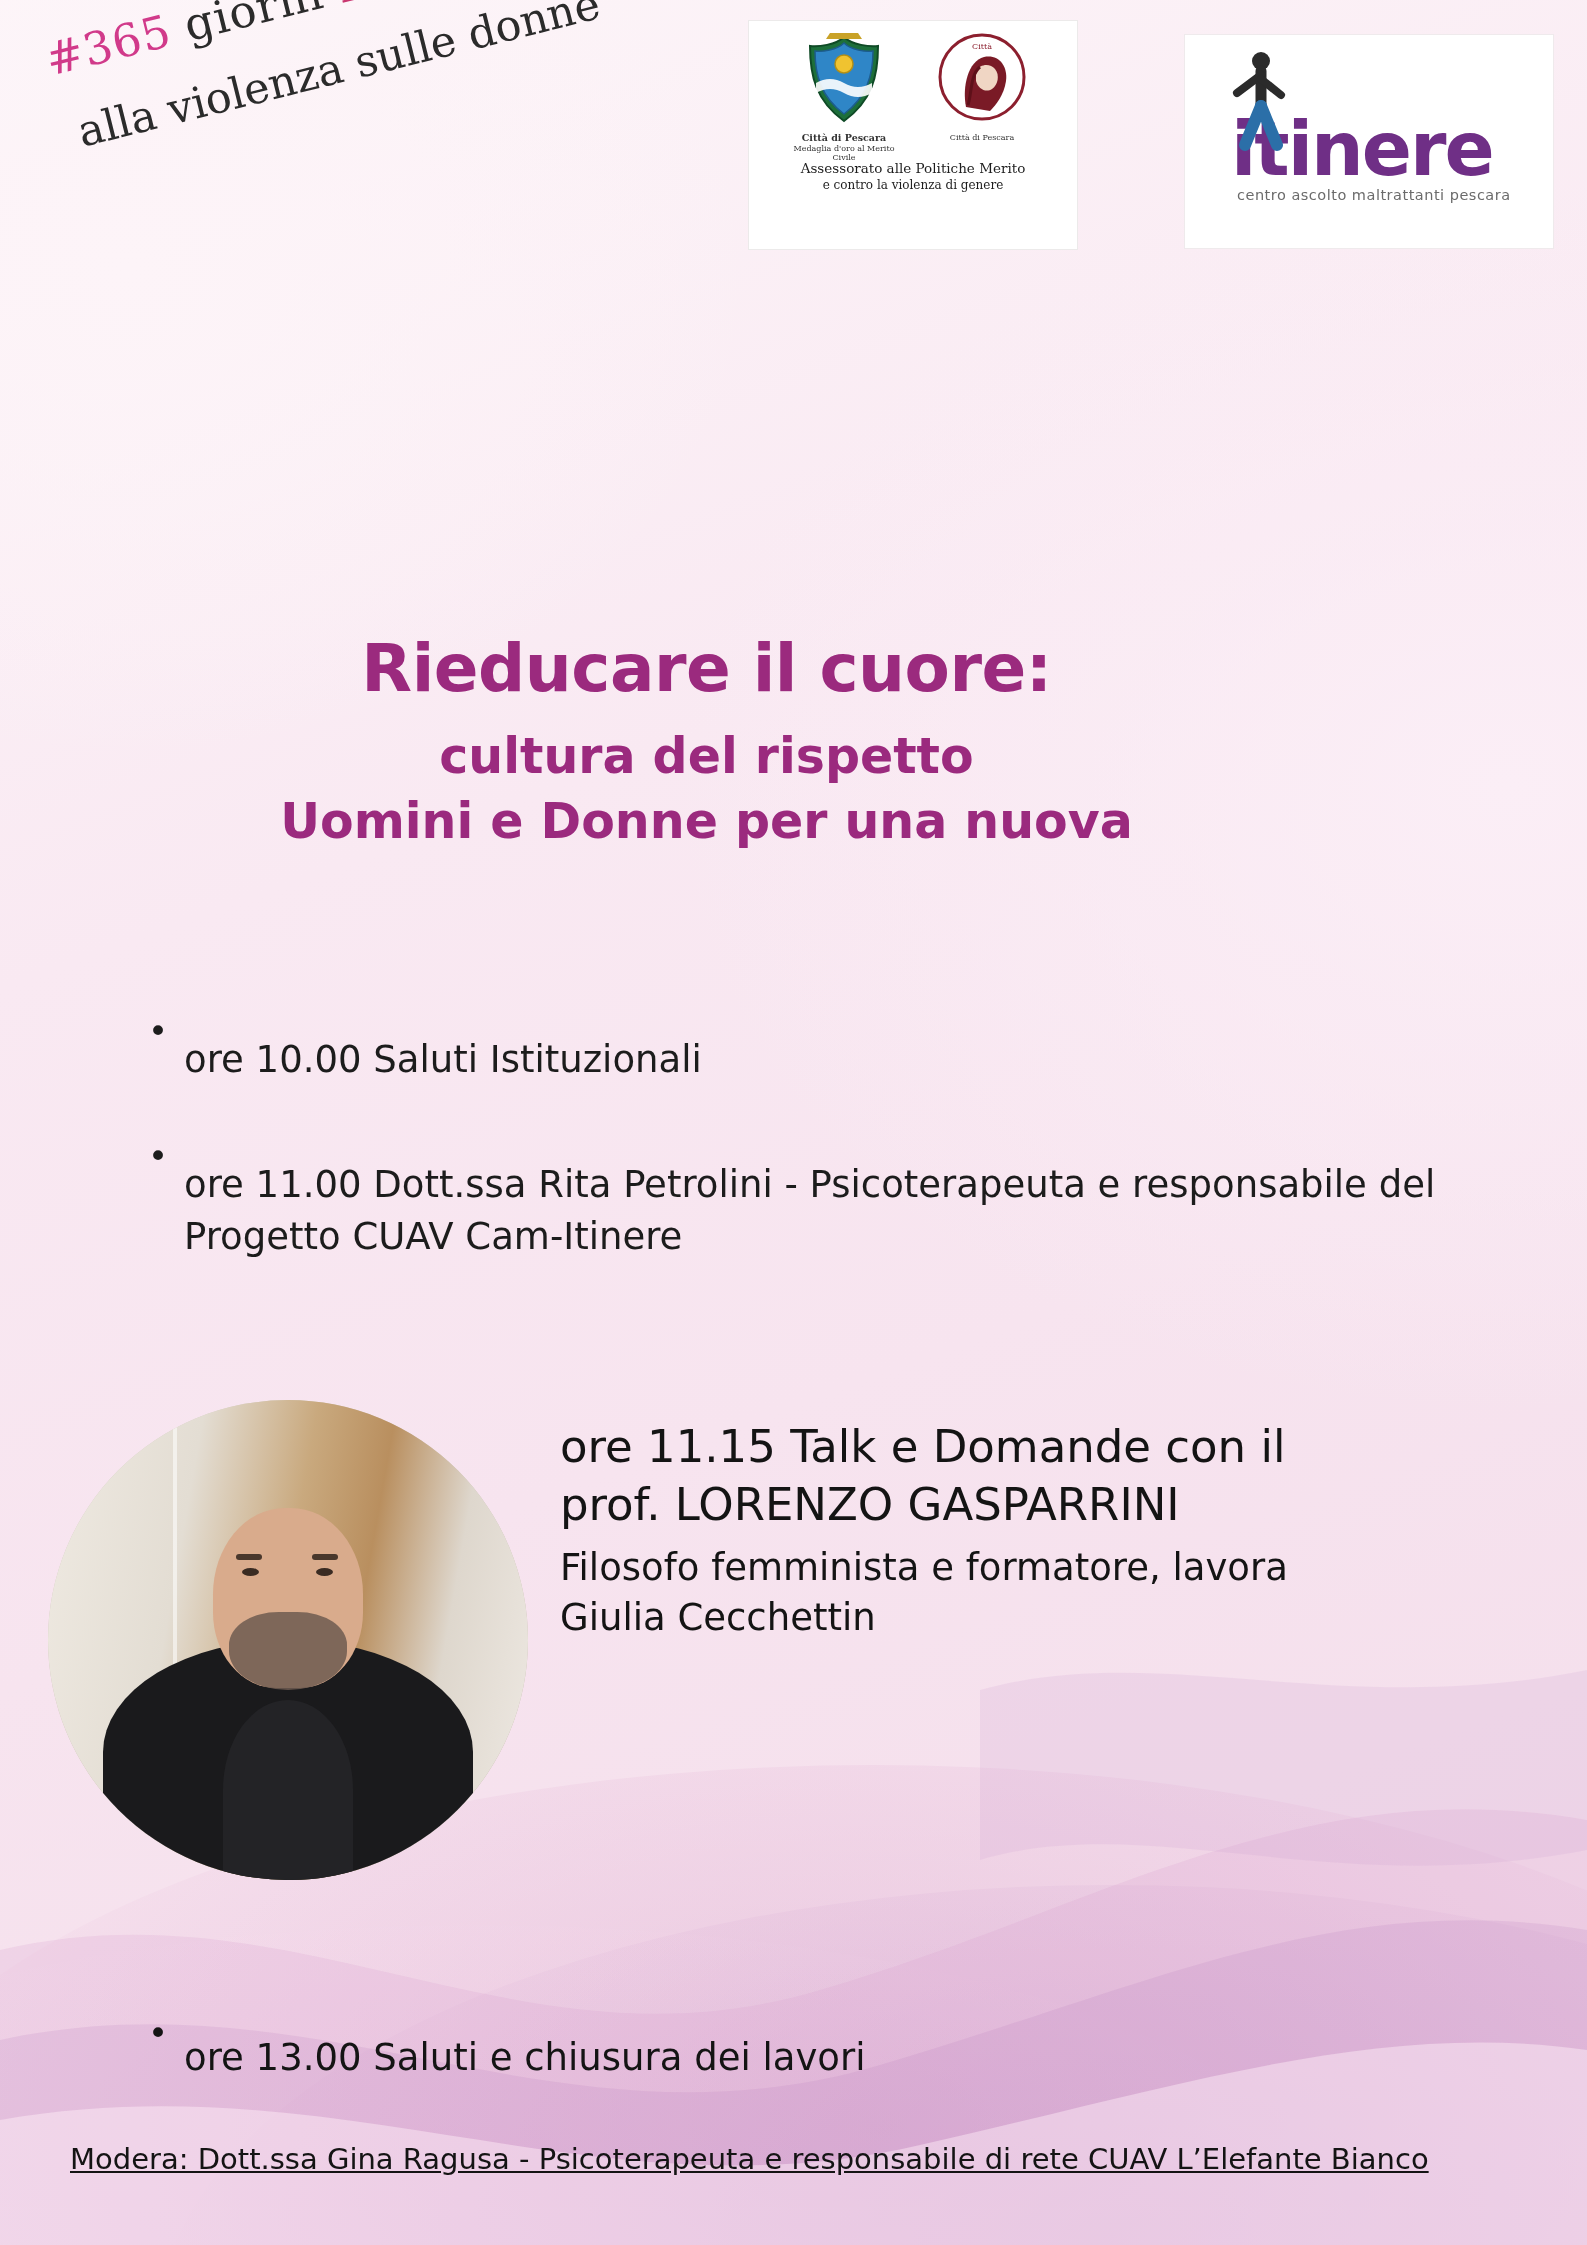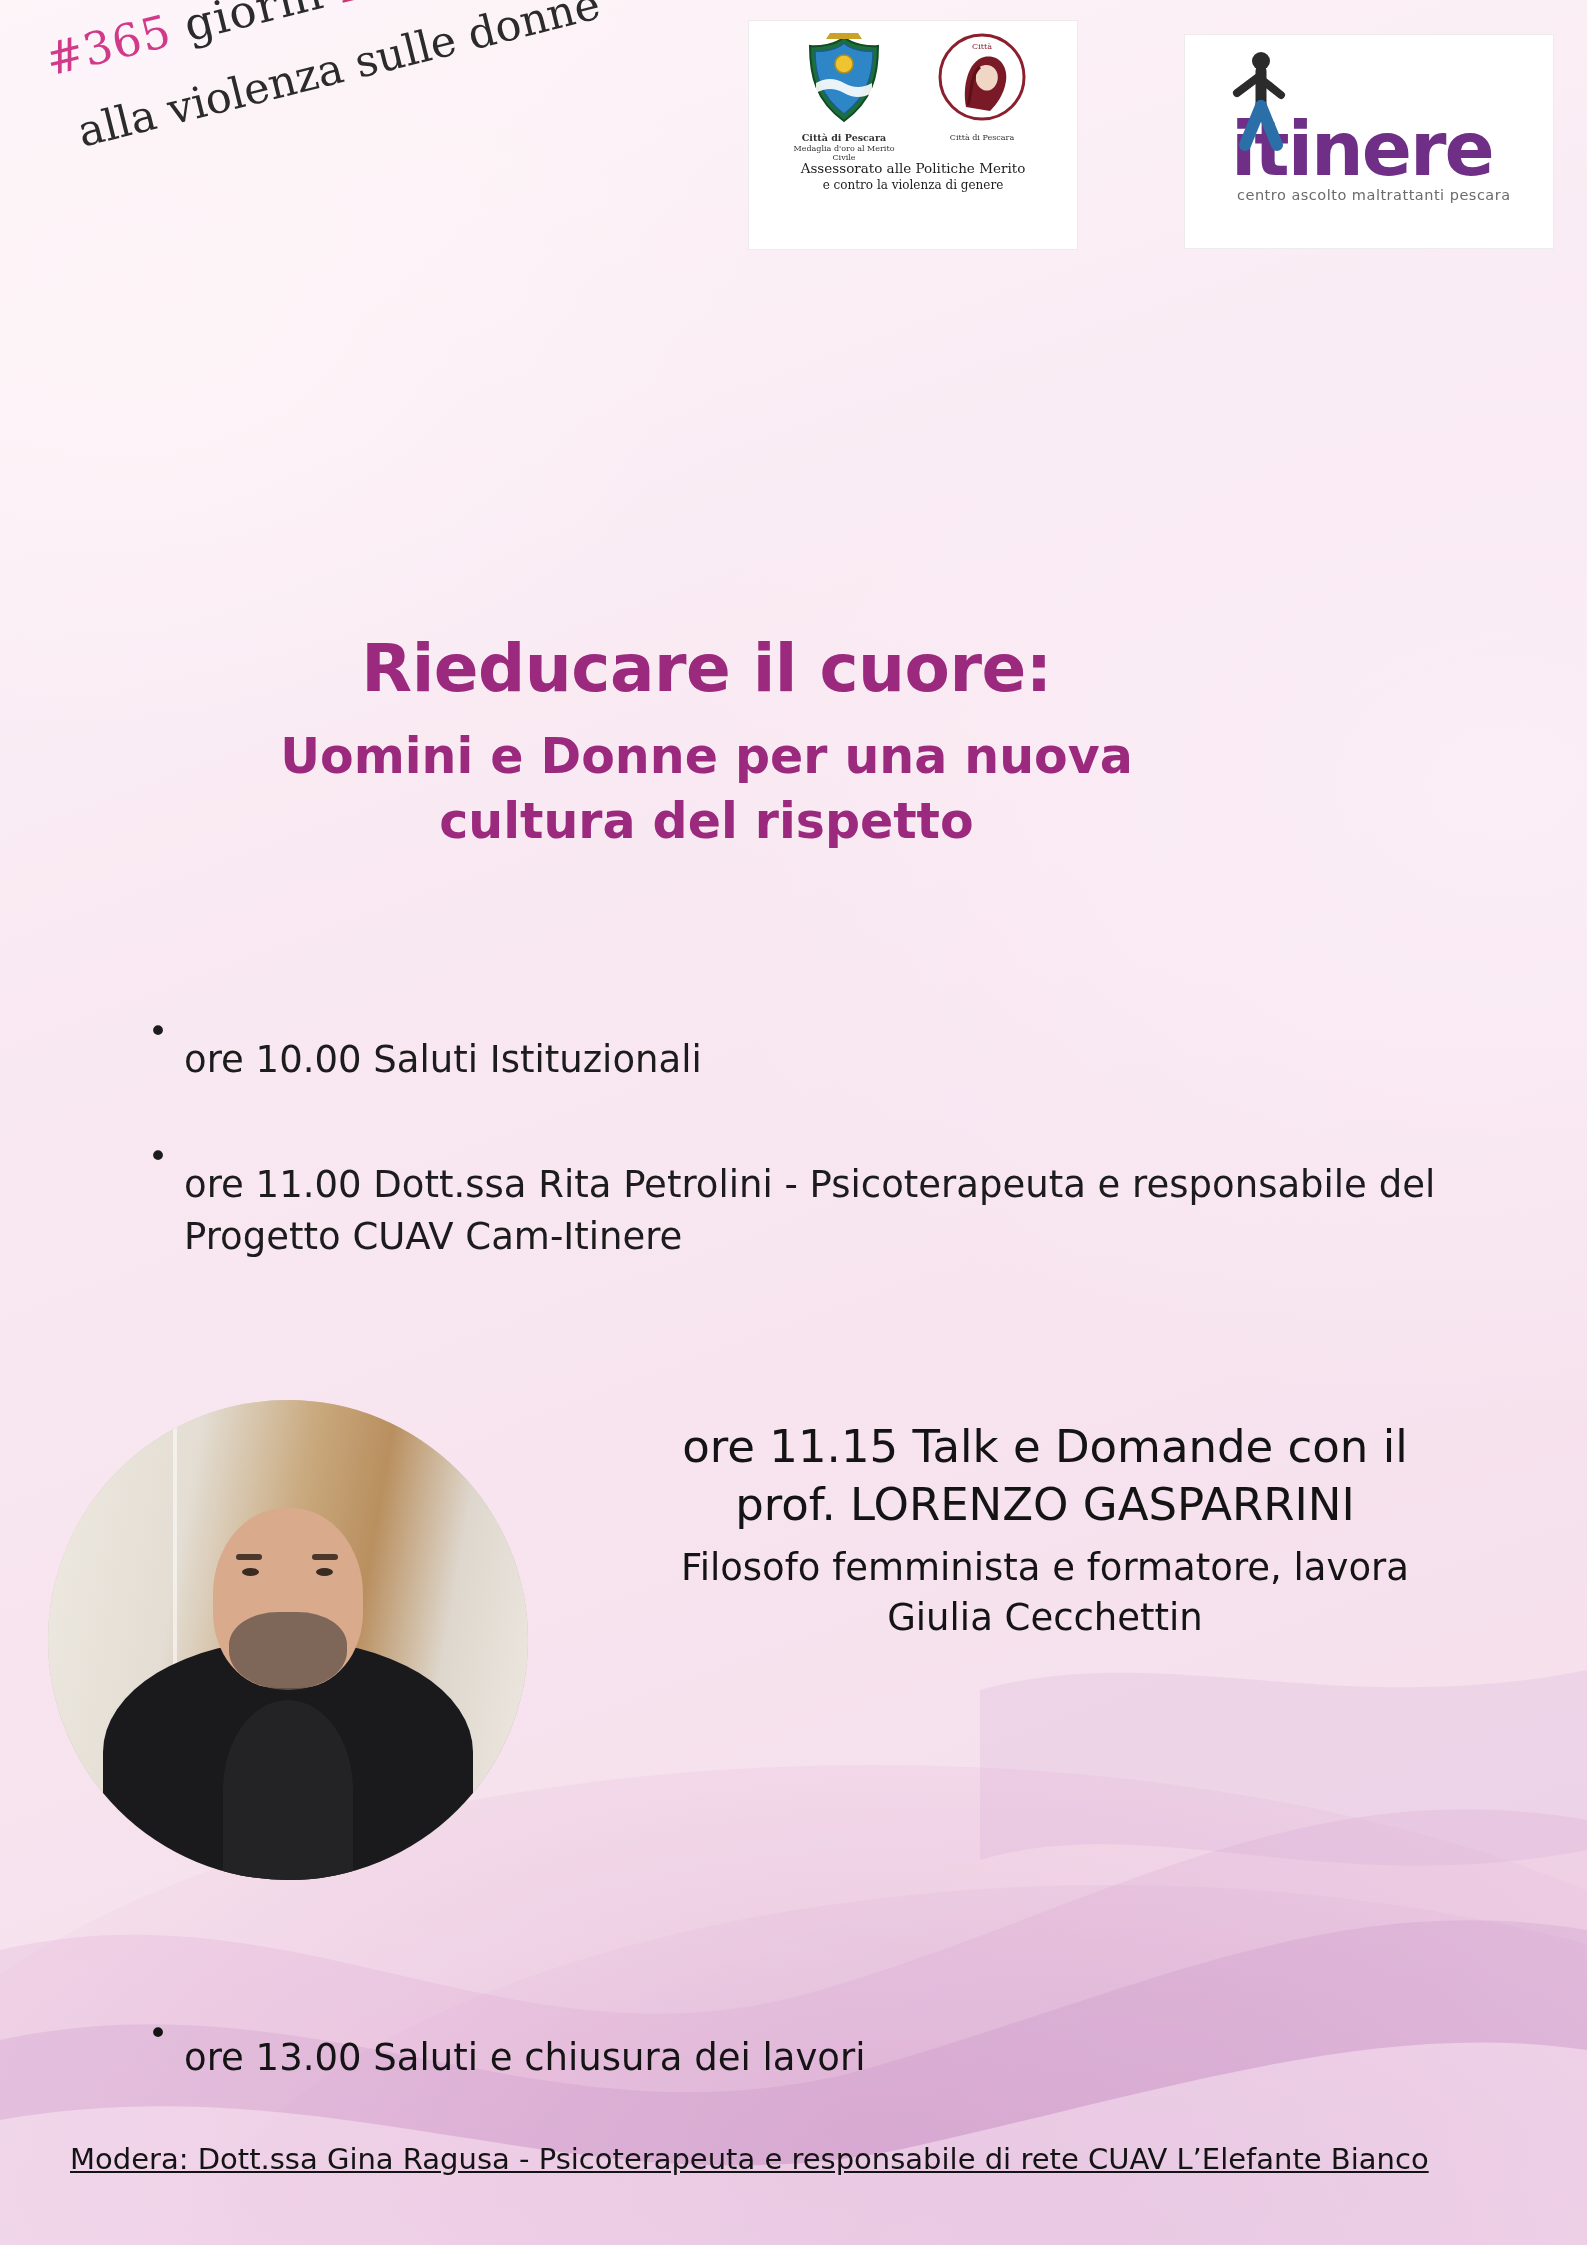--- a/index.html
+++ b/index.html
@@ -318,21 +318,21 @@
     border-radius: 3px;
   }
   .photo-brow.l { left: 50%; margin-left: -52px; }
   .photo-brow.r { left: 50%; margin-left: 24px; }
 
   .speaker-text {
     position: absolute;
     left: 560px;
     top: 1418px;
     width: 970px;
-    text-align: center;
+    text-align: left;
     font-family: "DejaVu Sans", sans-serif;
     color: #141414;
   }
   .speaker-line1 {
     font-size: 45px;
     line-height: 1.28;
   }
   .speaker-name {
     font-size: 45px;
     line-height: 1.28;
@@ -434,22 +434,22 @@
       <path d="M44 57 L60 96" stroke="#2b6fa8" stroke-width="12" stroke-linecap="round"></path>
     </svg>
     <div class="itinere-word">itinere</div>
     <div class="itinere-sub">centro ascolto maltrattanti pescara</div>
   </div>
 
 
   <div class="title-wrap">
     <div class="title-main">Rieducare il cuore:</div>
     <div class="title-sub">
+      <div>cultura del rispetto</div>
       <div>Uomini e Donne per una nuova</div>
-      <div>cultura del rispetto</div>
     </div>
   </div>
 
   <div class="agenda">
     <div class="agenda-item">
       <span class="bullet">•</span>
       <span class="agenda-text">ore 10.00 Saluti Istituzionali</span>
     </div>
     <div class="agenda-item">
       <span class="bullet">•</span>

